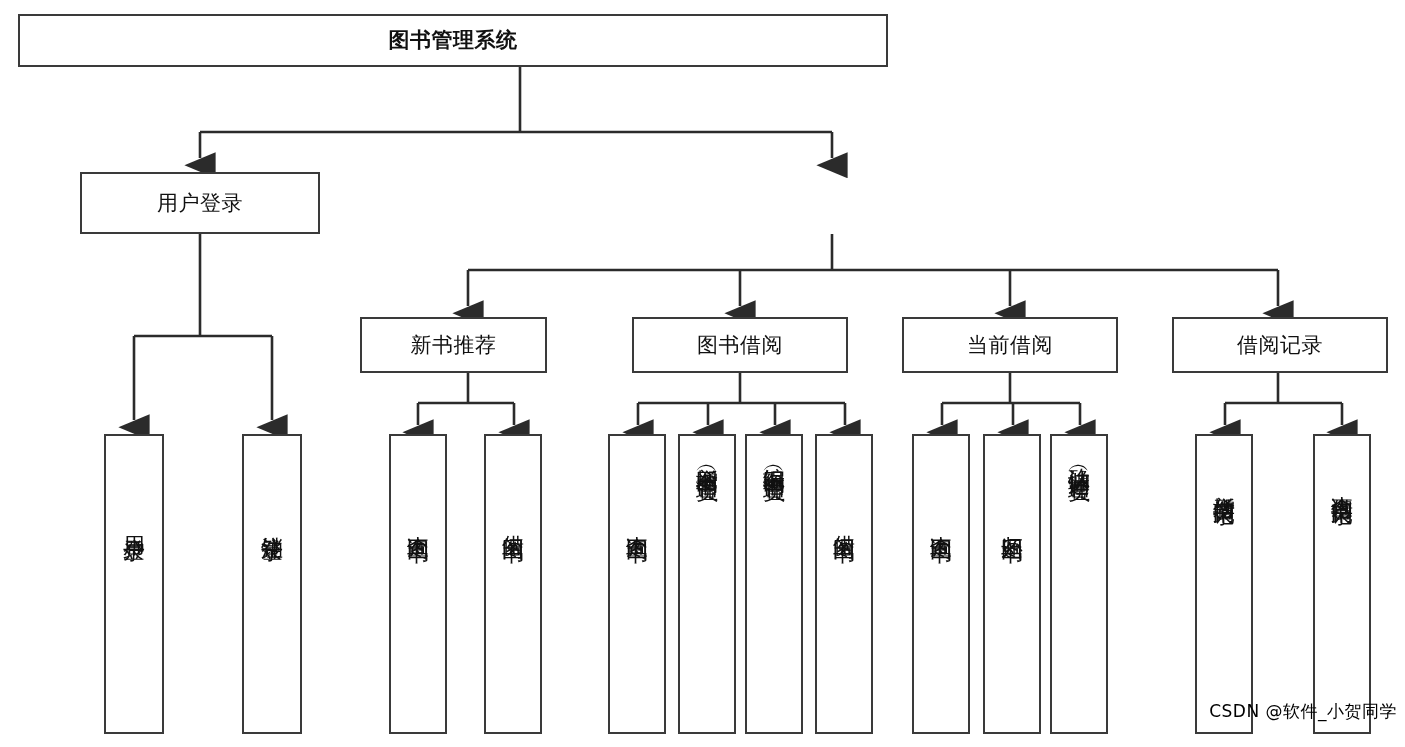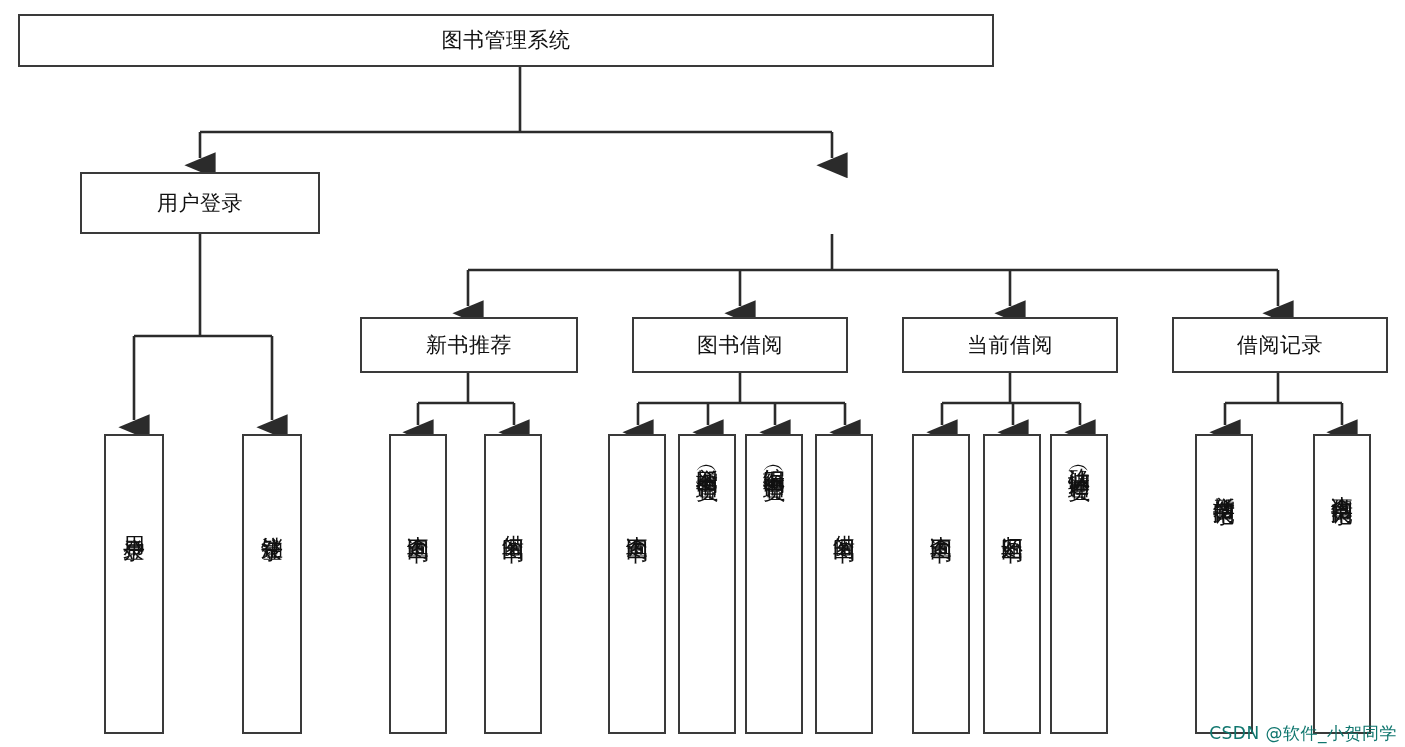--- a/index.html
+++ b/index.html
@@ -58,23 +58,23 @@
     text-orientation: upright;
     font-size: 22px;
     letter-spacing: 2px;
     line-height: 1;
     white-space: normal;
     max-height: 250px;
   }
   #watermark {
     position: absolute;
     right: 8px;
-    bottom: 2px;
+    bottom: 24px;
     font-size: 17px;
-    color: #0f766e;
+    color: #000000;
     letter-spacing: 0.5px;
     z-index: 8;
     white-space: nowrap;
   }
 </style>
 </head>
 <body>
 
 <div id="canvas">
 
@@ -121,30 +121,30 @@
       <path d="M1013,403 L1013,425" marker-end="url(#arrow)"></path>
       <path d="M1080,403 L1080,425" marker-end="url(#arrow)"></path>
 
       <path d="M1278,373 L1278,403"></path>
       <path d="M1225,403 L1342,403"></path>
       <path d="M1225,403 L1225,425" marker-end="url(#arrow)"></path>
       <path d="M1342,403 L1342,425" marker-end="url(#arrow)"></path>
     </g>
   </svg>
 
-  <div class="node horiz" style="left:18px; top:14px; width:976px; height:53px;">
+  <div class="node horiz" style="left:18px; top:14px; width:870px; height:53px;font-weight:bold;">
     <span class="node-label">图书管理系统</span>
   </div>
 
   <div class="node horiz" style="left:80px; top:172px; width:240px; height:62px;">
     <span class="node-label">用户登录</span>
   </div>
 
 
-  <div class="node horiz" style="left:360px; top:317px; width:218px; height:56px;">
+  <div class="node horiz" style="left:360px; top:317px; width:187px; height:56px;">
     <span class="node-label">新书推荐</span>
   </div>
 
   <div class="node horiz" style="left:902px; top:317px; width:216px; height:56px;">
     <span class="node-label">当前借阅</span>
   </div>
 
   <div class="node horiz" style="left:632px; top:317px; width:216px; height:56px;">
     <span class="node-label">图书借阅</span>
   </div>

